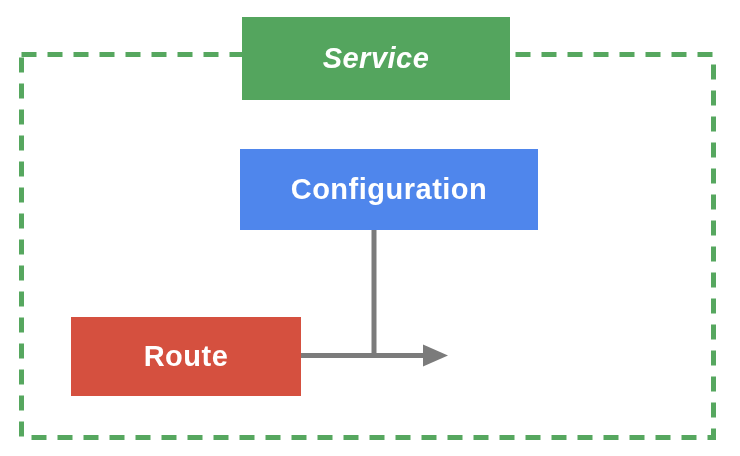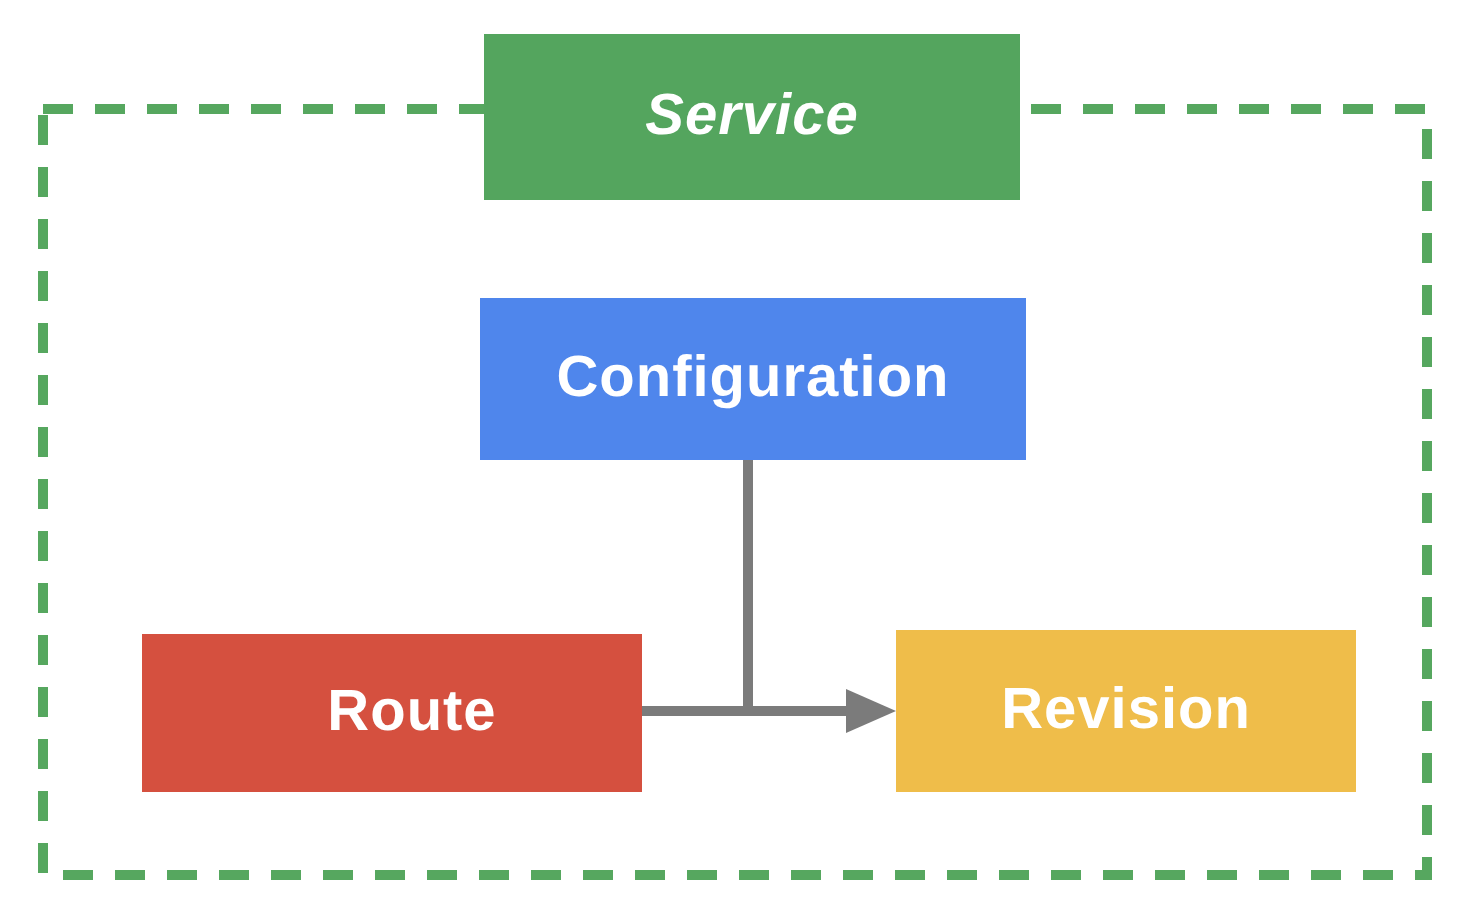--- a/index.html
+++ b/index.html
@@ -29,22 +29,22 @@
     display: flex;
     align-items: center;
     justify-content: center;
     color: #ffffff;
     font-weight: bold;
     font-size: 29px;
     letter-spacing: 0.5px;
     user-select: none;
   }
   .node-service       { left: 242px; top: 17px;  width: 268px; height: 83px; font-style: italic; }
-  .node-configuration { left: 240px; top: 149px; width: 273px; height: 81px; text-align: right; }
-  .node-route         { left: 71px;  top: 317px; width: 230px; height: 79px; padding-left: 20px; }
+  .node-configuration { left: 240px; top: 149px; width: 298px; height: 81px; text-align: right; }
+  .node-route         { left: 71px;  top: 317px; width: 230px; height: 79px; }
   .node-revision      { left: 448px; top: 315px; width: 230px; height: 81px; }
 </style>
 </head>
 <body>
 
 <div class="canvas">
 
   <svg class="overlay" width="740" height="456" viewBox="0 0 740 456" xmlns="http://www.w3.org/2000/svg">
     <rect x="21.5" y="54.5" width="692" height="383" fill="none" stroke-width="5" stroke-dasharray="15 11" stroke="#56A75F"></rect>
     <line x1="374" y1="230" x2="374" y2="358" stroke-width="5" stroke="#7B7B7B"></line>
@@ -57,17 +57,14 @@
   </div>
 
   <div class="node node-configuration" style="background-color: rgb(79, 134, 236);">
     <span>Configuration</span>
   </div>
 
   <div class="node node-route" style="background-color: rgb(213, 80, 63);">
     <span>Route</span>
   </div>
 
-  <div class="node node-revision" style="background-color: rgb(239, 189, 74);">
-    <span>Revision</span>
-  </div>
 
 </div>
 
 </body></html>

